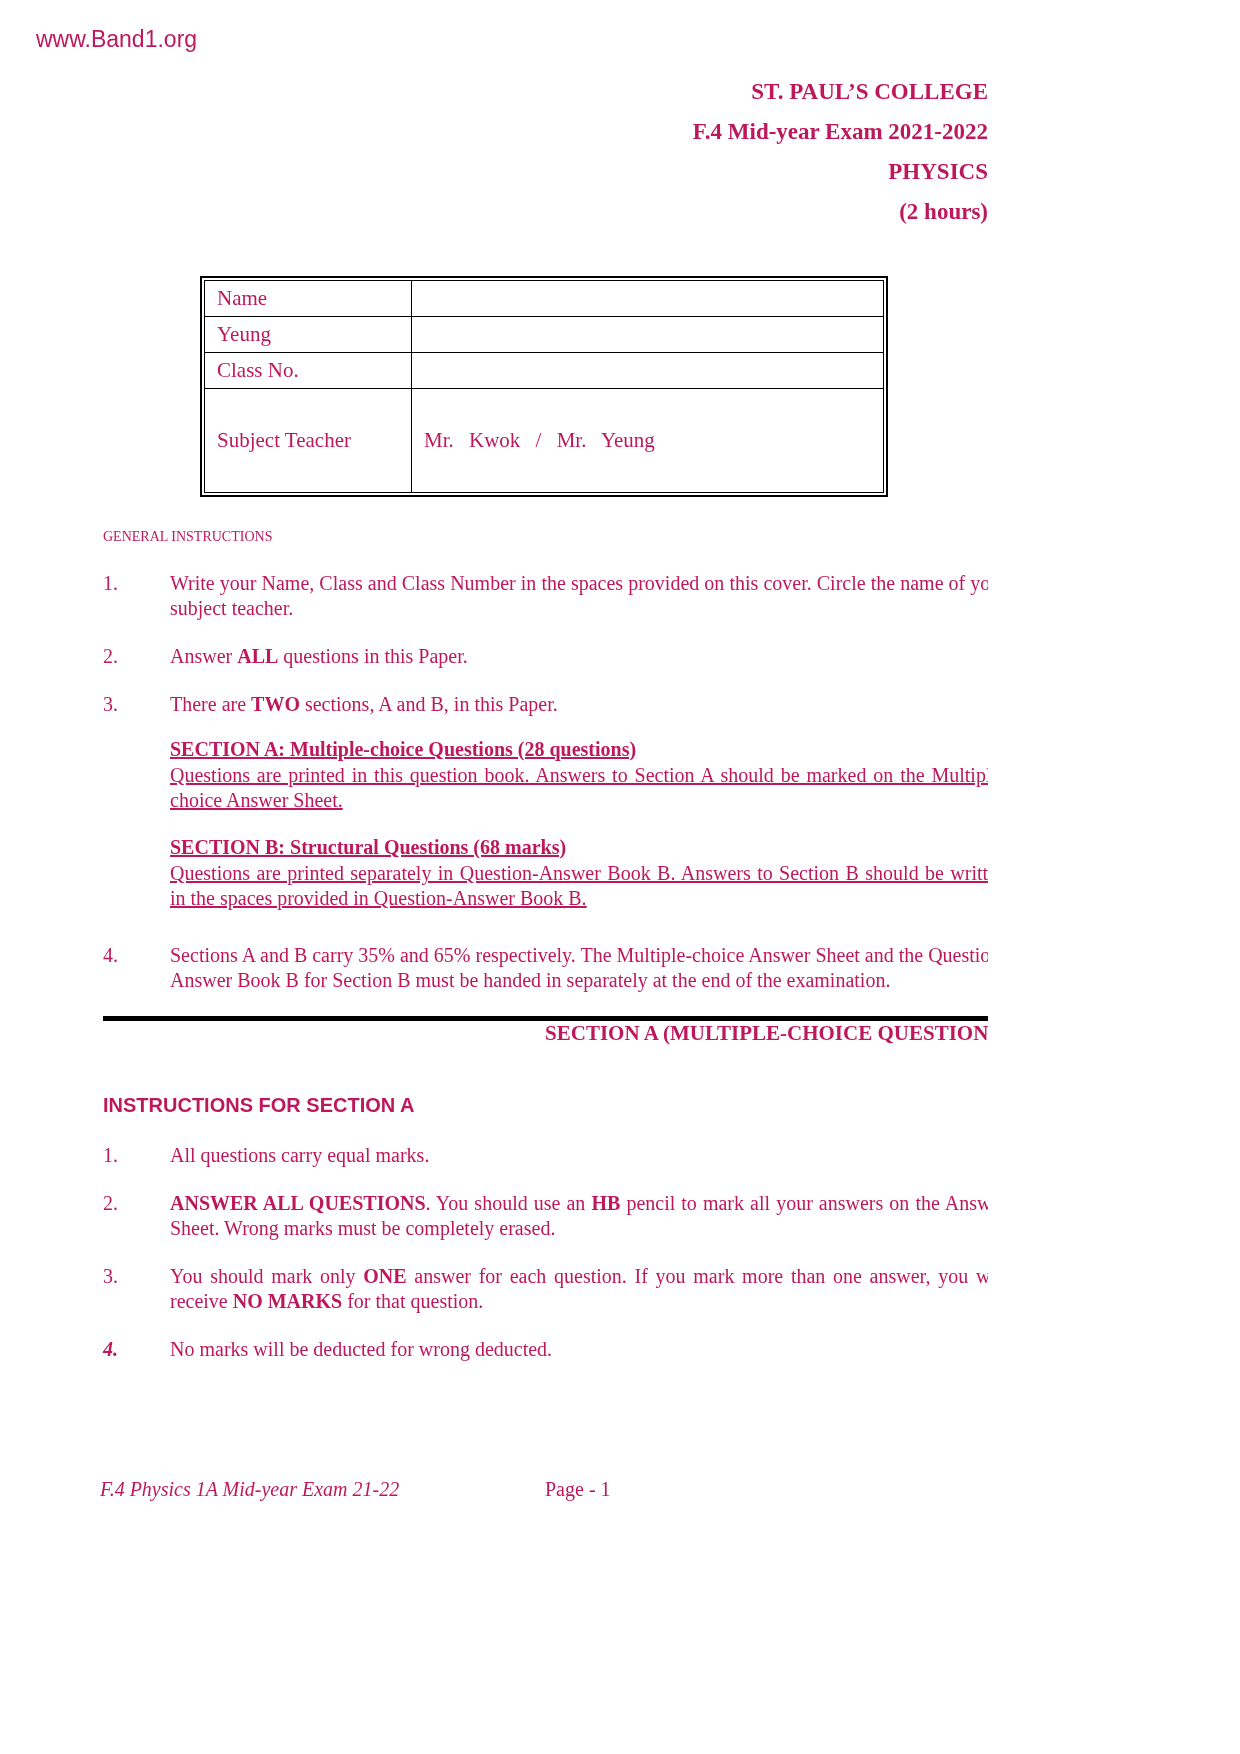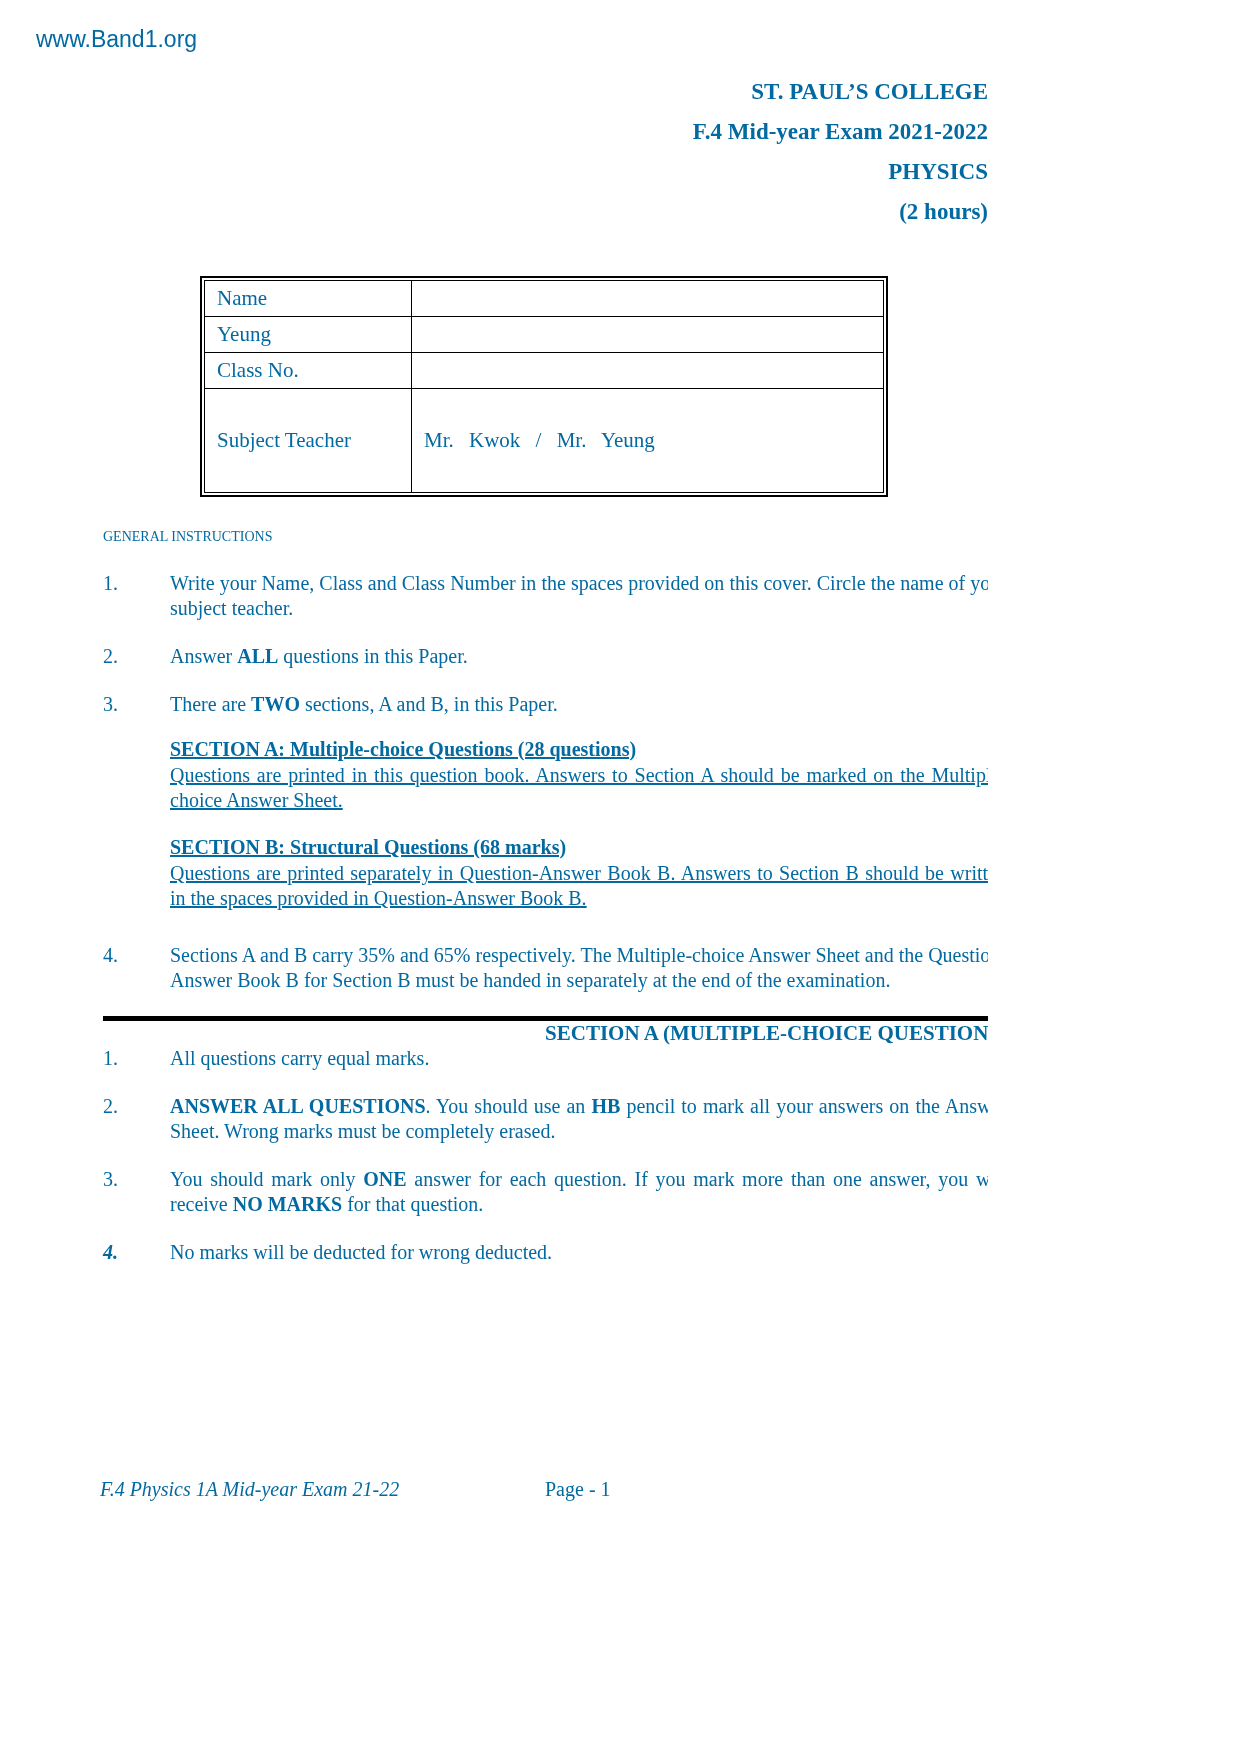--- a/index.html
+++ b/index.html
@@ -1,19 +1,19 @@
 <!DOCTYPE html>
 <html><head>
 <meta charset="utf-8">
 <style>
   html,body{margin:0;padding:0;background:#ffffff;}
   .page{
     position:relative;
     width:988px;height:1754px;
-    background:#ffffff;color:#0369a1;
+    background:#ffffff;color:#be185d;
     font-family:"Liberation Serif",serif;
     overflow:hidden;
   }
   .watermark{
     position:absolute;top:26px;left:36px;
     font-family:"Liberation Sans",sans-serif;
     font-size:23px;
   }
   .titles{padding-top:72px;text-align:right;}
   .titles .tl{font-weight:bold;font-size:23px;line-height:40px;}
@@ -126,20 +126,21 @@
 
     <div class="item mt30">
       <span class="num">4.</span>
       <span class="itxt"><span>Sections A and B carry 35% and 65% respectively.  The Multiple-choice Answer Sheet and the Question-Answer Book B for Section B must be handed in separately at the end of the examination.</span></span>
     </div>
 
     <div class="rule"></div>
 
     <div class="secA-title">SECTION A (MULTIPLE-CHOICE QUESTIONS)</div>
 
+    <div class="secA-sub">INSTRUCTIONS FOR SECTION A</div>
 
     <div class="item">
       <span class="num">1.</span>
       <span class="itxt"><span>All questions carry equal marks.</span></span>
     </div>
 
     <div class="item">
       <span class="num">2.</span>
       <span class="itxt"><span class="bseg">ANSWER ALL QUESTIONS</span><span>.  You should use an </span><span class="bseg">HB</span><span> pencil to mark all your answers on the Answer Sheet.  Wrong marks must be completely erased.</span></span>
     </div>

